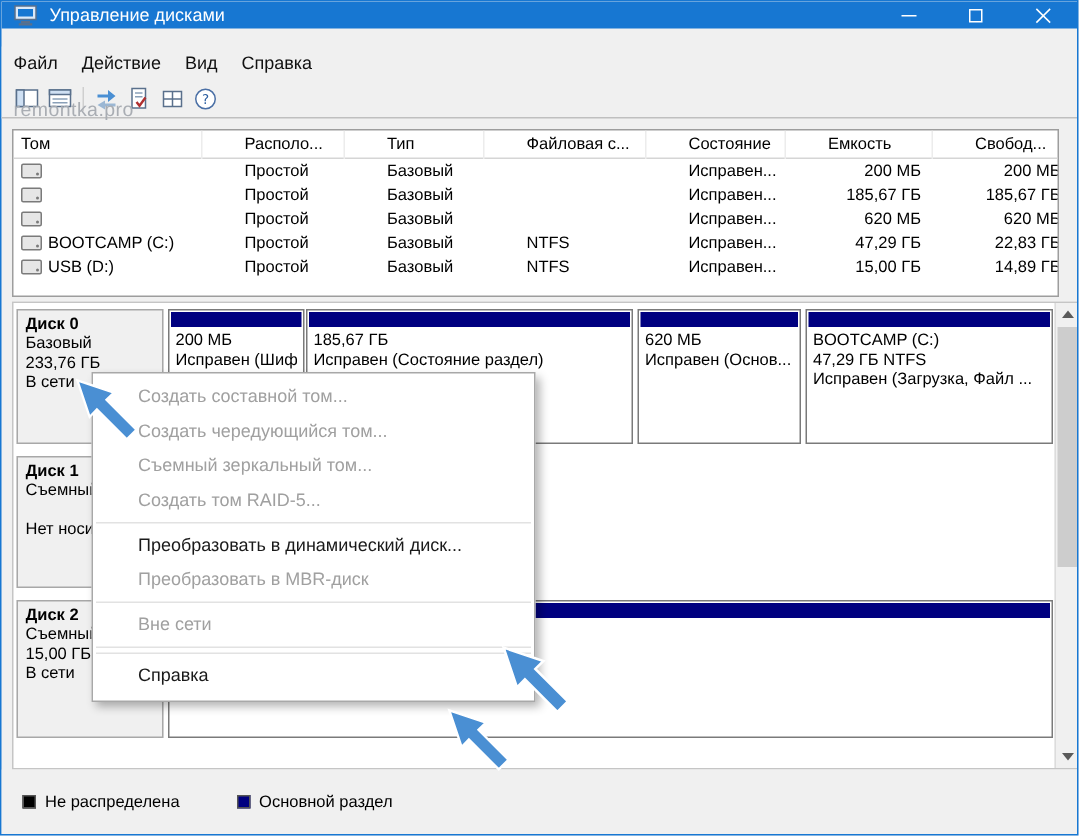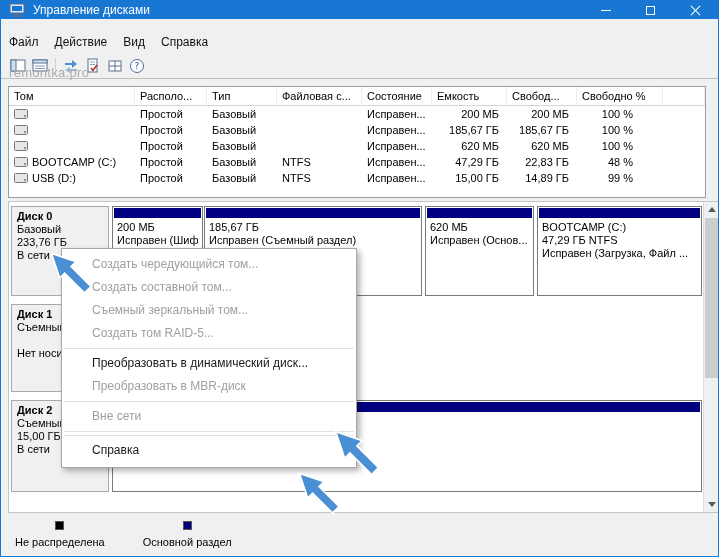--- a/index.html
+++ b/index.html
@@ -42,21 +42,21 @@
   
   .watermark {
     position: absolute; left: 8px; top: 64px; font-size: 13px; color: #a9adb3;
     z-index: 10; letter-spacing: 0.3px;
   }
   
   .volume-table {
     position: absolute; left: 7px; top: 85px; width: 698px; height: 112px;
     background: #fff; border: 1px solid #9d9d9d; overflow: hidden; font-size: 11px;
   }
-  .vt-grid { display: grid; grid-template-columns: 126px 72px 70px 85px 70px 75px 70px 86px 1fr; align-items: center; }
+  .vt-grid { display: grid; grid-template-columns: 126px 72px 70px 85px 70px 75px 70px 86px 1fr; align-items: center; gap: 23px; }
   .vt-header { height: 19px; border-bottom: 1px solid #d5d5d5; }
   .vt-header .vt-cell { border-right: 1px solid #ececec; height: 19px; line-height: 19px; }
   .vt-cell { padding-left: 5px; white-space: nowrap; overflow: hidden; }
   .vt-row { height: 16px; line-height: 16px; }
   .vt-vol { display: flex; align-items: center; gap: 4px; }
   .num { text-align: right; padding-right: 8px; }
   .pct { text-align: right; padding-right: 30px; }
   
   .graph-pane {
     position: absolute; left: 7px; top: 200px; width: 712px; height: 312px;
@@ -88,21 +88,21 @@
   .sb-down { bottom: 0; }
   .tri-up { width: 0; height: 0; border-left: 4px solid transparent; border-right: 4px solid transparent; border-bottom: 5px solid #5a5a5a; }
   .tri-down { width: 0; height: 0; border-left: 4px solid transparent; border-right: 4px solid transparent; border-top: 5px solid #5a5a5a; }
   .sb-thumb { position: absolute; left: 1px; top: 16px; width: 13px; height: 160px; background: #cdcdcd; }
   
   .legend {
     position: absolute; left: 0; right: 0; top: 512px; bottom: 0;
     background: #f0f0f0; display: flex; align-items: center; padding-left: 14px; gap: 38px;
     font-size: 11px; color: #000;
   }
-  .lg-item { display: flex; align-items: center; gap: 6px; flex-direction: column; }
+  .lg-item { display: flex; align-items: center; gap: 6px; }
   .lg-swatch { width: 9px; height: 9px; display: inline-block; border: 1px solid #555; }
   .sw-black { background: #000000; }
   .sw-navy { background: #000080; }
   
   .context-menu {
     position: absolute; left: 60px; top: 247px; width: 296px;
     background: #ffffff; border: 1px solid #a8a8a8;
     box-shadow: 3px 3px 6px rgba(0,0,0,0.3);
     padding: 4px 0 5px 0; z-index: 40; font-size: 12px; color: #1a1a1a;
   }
@@ -310,21 +310,21 @@
           <div class="pt-text">
             <div class="pt-line">200 МБ</div>
             <div class="pt-line">Исправен (Шифр...</div>
             <div class="pt-line"></div>
           </div>
         </div>
         <div class="partition" style="left:92px; width:218px;">
           <div class="pt-band"></div>
           <div class="pt-text">
             <div class="pt-line">185,67 ГБ</div>
-            <div class="pt-line">Исправен (Съемный раздел)</div>
+            <div class="pt-line">Исправен (Состояние раздел)</div>
             <div class="pt-line"></div>
           </div>
         </div>
         <div class="partition" style="left:313px; width:109px;">
           <div class="pt-band"></div>
           <div class="pt-text">
             <div class="pt-line">620 МБ</div>
             <div class="pt-line">Исправен (Основ...</div>
             <div class="pt-line"></div>
           </div>
@@ -384,22 +384,22 @@
       <span class="lg-swatch sw-black"></span>
       <span>Не распределена</span>
     </span>
     <span class="lg-item">
       <span class="lg-swatch sw-navy"></span>
       <span>Основной раздел</span>
     </span>
   </div>
 
   <div class="context-menu">
+    <div class="cm-item disabled">Создать составной том...</div>
     <div class="cm-item disabled">Создать чередующийся том...</div>
-    <div class="cm-item disabled">Создать составной том...</div>
     <div class="cm-item disabled">Съемный зеркальный том...</div>
     <div class="cm-item disabled">Создать том RAID-5...</div>
     <div class="cm-sep"></div>
     <div class="cm-item">Преобразовать в динамический диск...</div>
     <div class="cm-item disabled">Преобразовать в MBR-диск</div>
     <div class="cm-sep"></div>
     <div class="cm-item disabled">Вне сети</div>
     <div class="cm-sep"></div>
     <div class="cm-sep"></div>
     <div class="cm-item">Справка</div>

